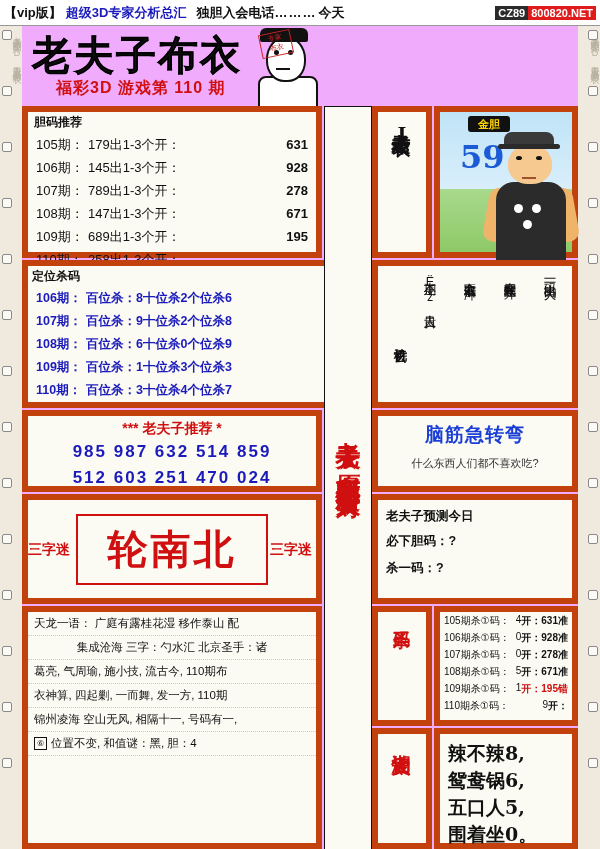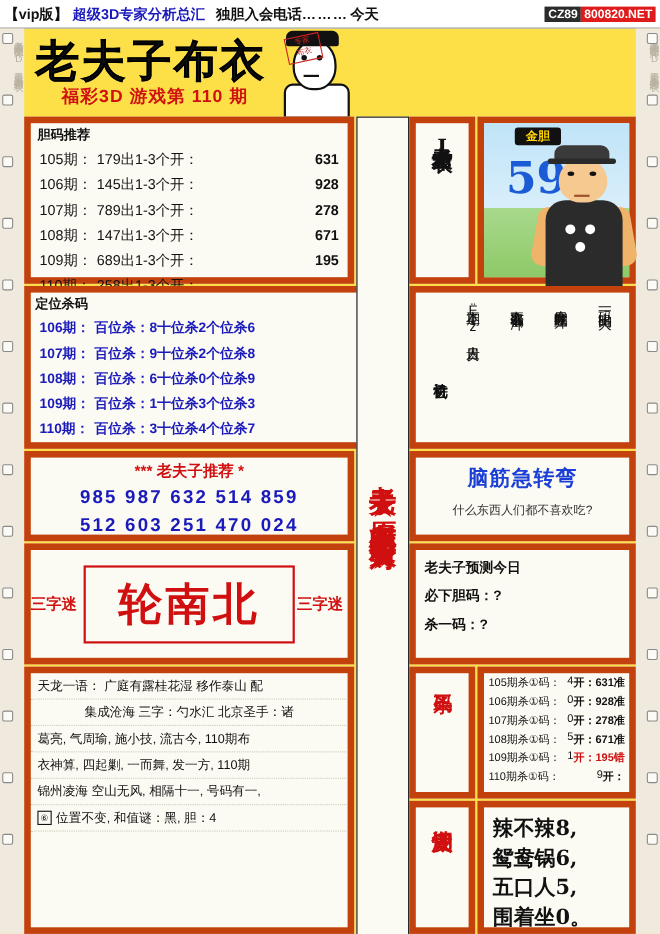--- a/index.html
+++ b/index.html
@@ -5,21 +5,21 @@
   html,body{margin:0;padding:0;}
   body{
     width:600px;height:849px;
     background:#f2efe6;
     font-family:"Liberation Sans","DejaVu Sans",sans-serif;
     overflow:hidden;
     position:relative;
   }
   .page{
     position:absolute;inset:0;
-    background:#fde047;
+    background:#f0abfc;
   }
   
   .topbar{
     position:absolute;top:0;left:0;width:600px;height:26px;
     background:#ffffff;
     border-bottom:1px solid #999;
     display:flex;align-items:center;
     font-size:13px;font-weight:bold;color:#111;
     box-sizing:border-box;padding:0 4px;
     white-space:nowrap;
@@ -205,21 +205,21 @@
   #blk-pic{left:412px;top:80px;width:144px;height:152px;background:#fff;}
   .pic-sky{position:absolute;left:0;top:0;width:100%;height:100%;
     background:linear-gradient(#bfe4f7 0%, #d9eefb 55%, #a8d98c 55%, #8ec968 100%);}
   .pic-jindan{
     position:absolute;left:28px;top:4px;width:42px;height:16px;
     background:#111;color:#ffd400;font-size:11px;font-weight:bold;
     text-align:center;line-height:16px;border-radius:3px;
   }
   .pic-59{
     position:absolute;left:20px;top:26px;
-    font-size:40px;font-weight:bold;color:#1b5bd6;
+    font-size:32px;font-weight:bold;color:#1b5bd6;
     font-family:"DejaVu Serif","Liberation Serif",serif;
   }
   .pic-man{position:absolute;left:52px;top:18px;width:86px;height:134px;}
   .pm-hat{position:absolute;left:12px;top:2px;width:50px;height:16px;background:#3a3a3a;border-radius:8px 8px 0 0;}
   .pm-hat:after{content:"";position:absolute;left:-6px;top:12px;width:62px;height:5px;background:#2a2a2a;border-radius:3px;}
   .pm-face{position:absolute;left:16px;top:14px;width:44px;height:40px;background:#f5c98f;border-radius:50% 50% 45% 45%;}
   .pm-eye{position:absolute;width:6px;height:4px;background:#111;border-radius:50%;top:26px;}
   .pm-eye.a{left:24px;}
   .pm-eye.b{left:44px;}
   .pm-mouth{position:absolute;left:30px;top:42px;width:14px;height:5px;border-bottom:2px solid #a0522d;}

